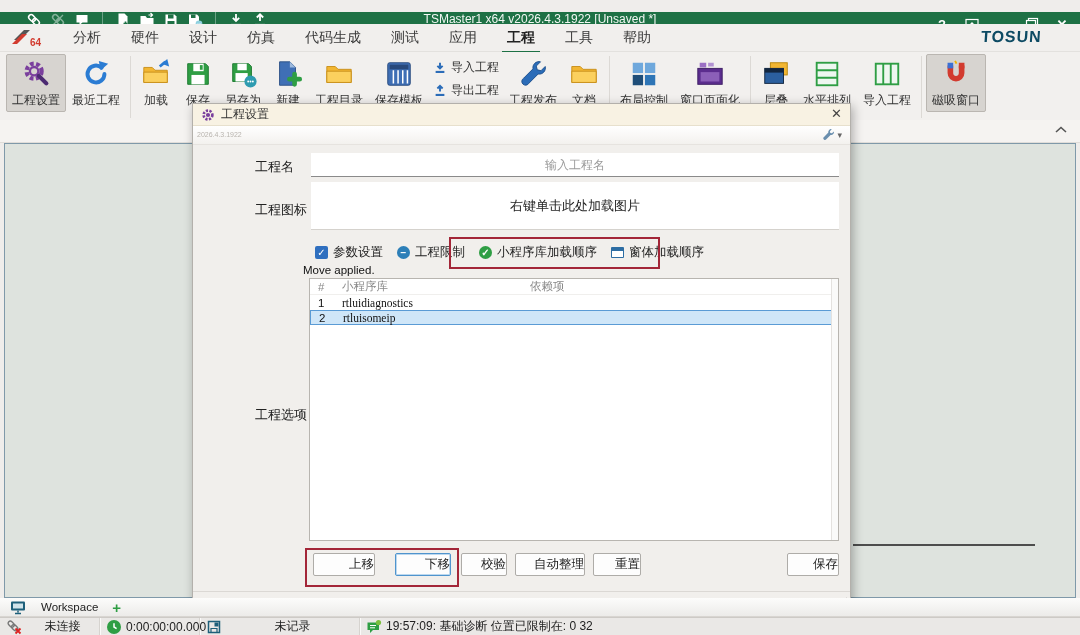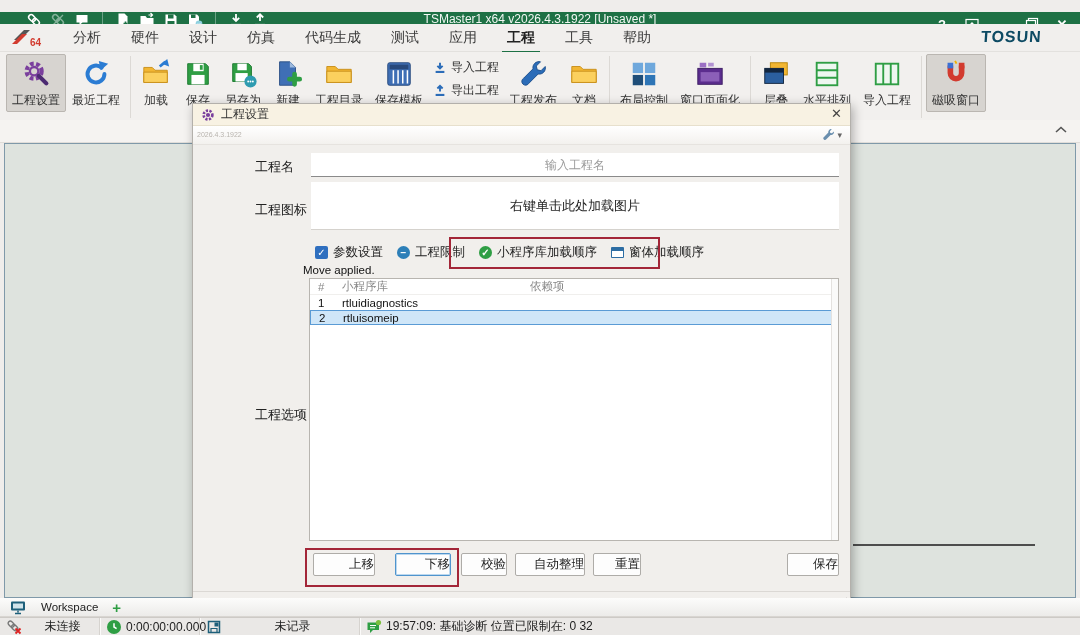--- a/index.html
+++ b/index.html
@@ -63,21 +63,21 @@
   .anno { position:absolute; border:2.5px solid #a32638; pointer-events:none; }
   .anno-tabs { left:256px; top:133px; width:211px; height:32px; }
   .anno-move { left:112px; top:444px; width:154px; height:39px; }
   .move-text { position:absolute; left:110px; top:160px; font-size:11.5px; color:#111; }
   .grid { position:absolute; left:116px; top:174px; width:530px; height:263px; background:#fff; border:1px solid #b8b5b0; }
   .grid-scroll { position:absolute; right:0; top:0; bottom:0; width:7px; border-left:1px solid #e4e2df; background:#fafaf9; }
   .g-head { display:flex; height:16px; align-items:center; color:#8a8a8a; font-size:11.5px; border-bottom:1px solid #f0efed; }
   .g-row { display:flex; height:15px; align-items:center; font-size:11.5px; color:#111; cursor:pointer; }
   .g-row.selected { background:#cfe6f8; border:1px solid #5a9bd5; }
   .c-idx { width:32px; padding-left:8px; }
-  .c-name { width:188px; }
+  .c-name { width:188px;font-family:Liberation Serif, serif; }
   .c-dep { flex:1; }
   .btn-row { position:absolute; left:0; top:449px; right:0; height:24px; }
   .dlg-btn { position:absolute; top:0; height:23px; background:#fdfdfd; border:1px solid #aeaca8; border-radius:2px; font-size:12.5px; color:#222; text-align:right; line-height:21px; cursor:pointer; }
   .dlg-btn.focused { border:1px solid #4f94cd; box-shadow:0 0 0 1px #bcd8ef inset; }
   .dlg-divider { position:absolute; left:0; right:0; top:487px; border-top:1px solid #dbd8d4; }
   .grip { position:absolute; right:2px; bottom:2px; width:14px; height:14px; cursor:nwse-resize; }
 
   
   .ws-bar { position:absolute; left:0; top:598px; width:1080px; height:19px; background:linear-gradient(#fcfcfb,#ecebe9); border-bottom:1px solid #d8d5d1; display:flex; align-items:center; }
   .ws-tab { display:flex; align-items:center; gap:15px; padding:0 8px 0 10px; height:100%; cursor:pointer; }

